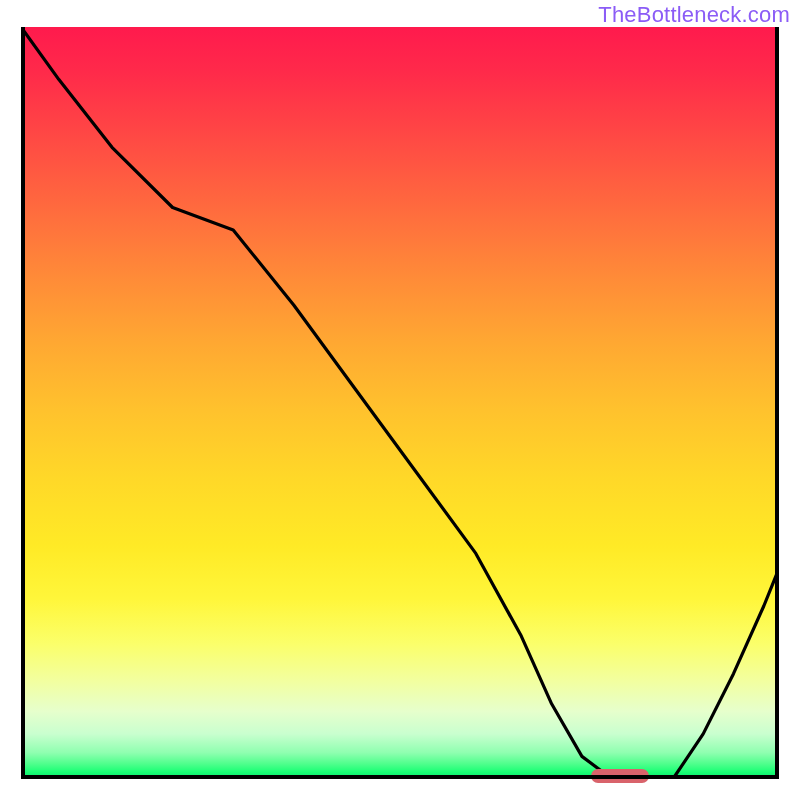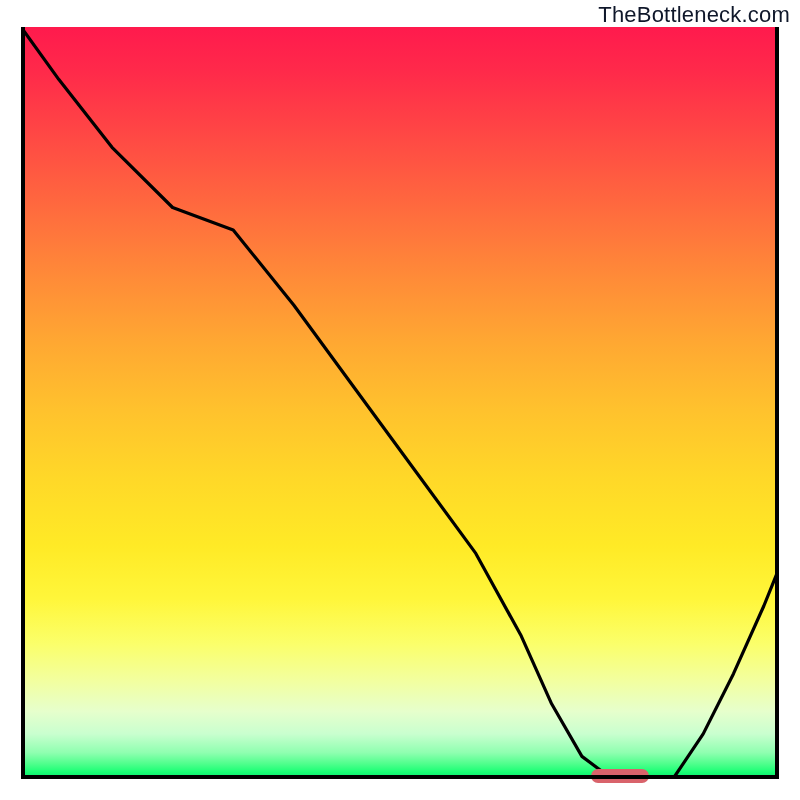--- a/index.html
+++ b/index.html
@@ -14,21 +14,21 @@
     position: relative;
     width: 800px;
     height: 800px;
   }
   .watermark {
     position: absolute;
     top: 2px;
     right: 10px;
     font-size: 22px;
     font-weight: 500;
-    color: #0f172a;
+    color: #8b5cf6;
     letter-spacing: 0.2px;
     z-index: 5;
   }
   .plot-area {
     position: absolute;
     left: 21px;
     top: 27px;
     width: 758px;
     height: 752px;
     box-sizing: border-box;

